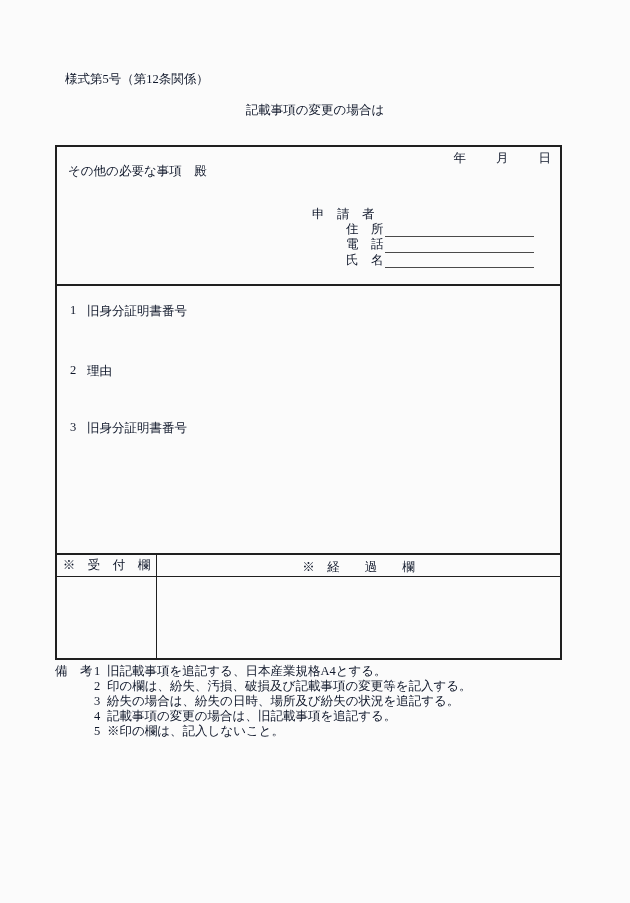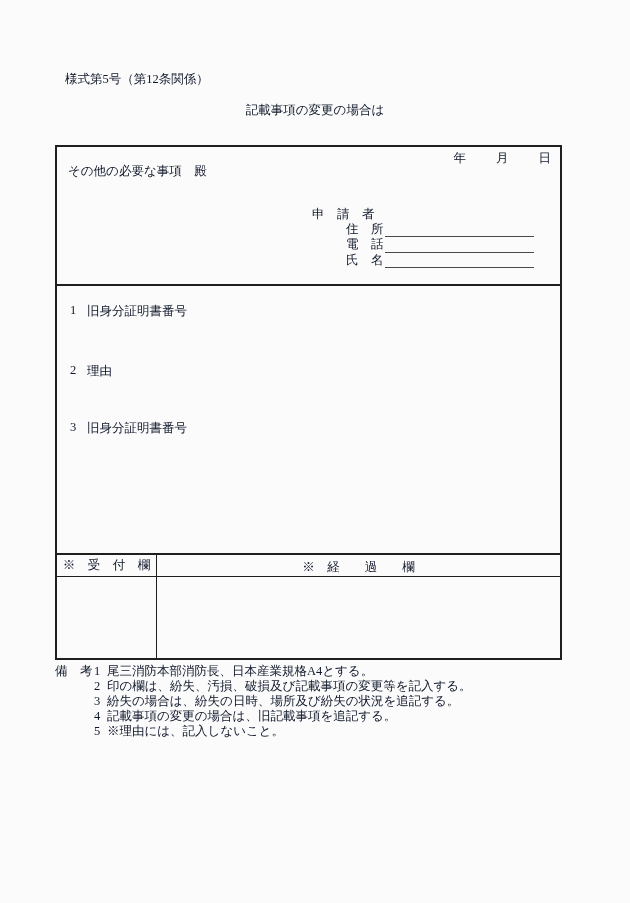--- a/index.html
+++ b/index.html
@@ -116,37 +116,37 @@
         <div class="cell-right"></div>
       </div>
     </div>
 
   </div>
 
   <div class="notes">
     <div class="note-row">
       <span class="note-heading">備　考</span>
       <span class="note-num">1</span>
-      <span class="note-text">尾三消防本部消防長、日本産業規格A4とする。</span>
+      <span class="note-text">旧記載事項を追記する、日本産業規格A4とする。</span>
     </div>
     <div class="note-row">
       <span class="note-heading"></span>
       <span class="note-num">2</span>
       <span class="note-text">印の欄は、紛失、汚損、破損及び記載事項の変更等を記入する。</span>
     </div>
     <div class="note-row">
       <span class="note-heading"></span>
       <span class="note-num">3</span>
       <span class="note-text">紛失の場合は、紛失の日時、場所及び紛失の状況を追記する。</span>
     </div>
     <div class="note-row">
       <span class="note-heading"></span>
       <span class="note-num">4</span>
       <span class="note-text">記載事項の変更の場合は、旧記載事項を追記する。</span>
     </div>
     <div class="note-row">
       <span class="note-heading"></span>
       <span class="note-num">5</span>
-      <span class="note-text">※理由には、記入しないこと。</span>
+      <span class="note-text">※印の欄は、記入しないこと。</span>
     </div>
   </div>
 
 </div>
 
 </body></html>

